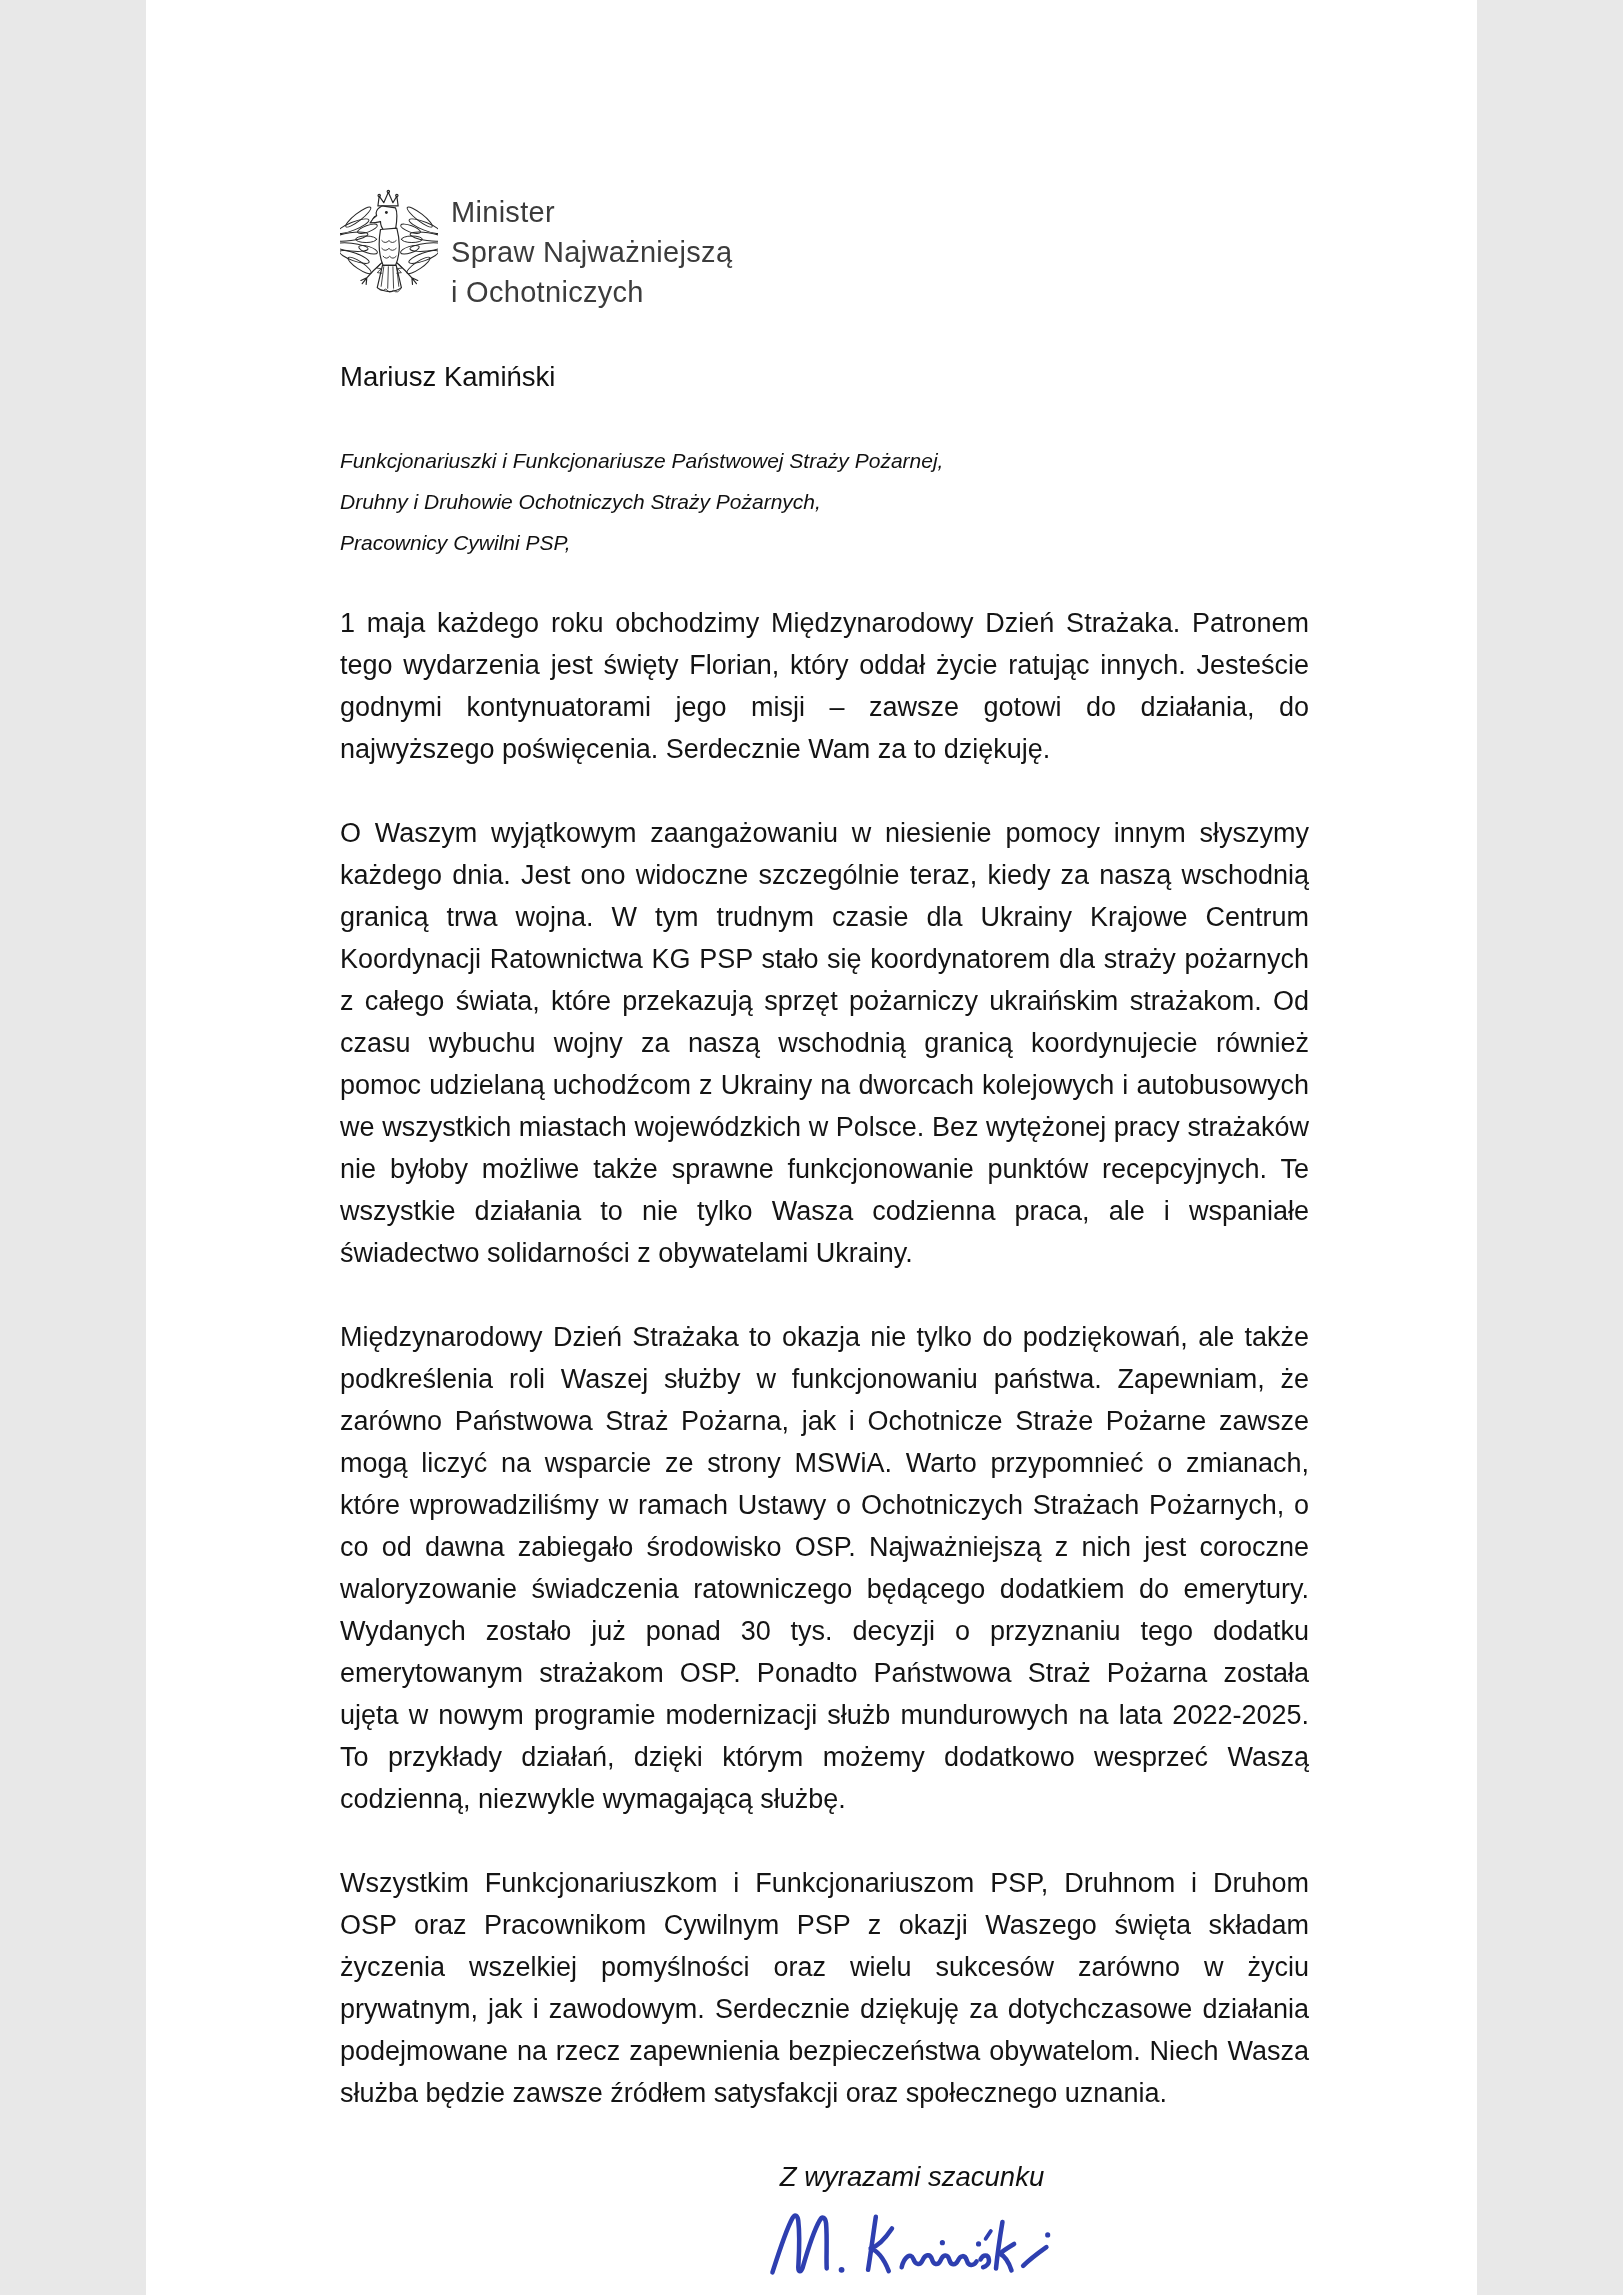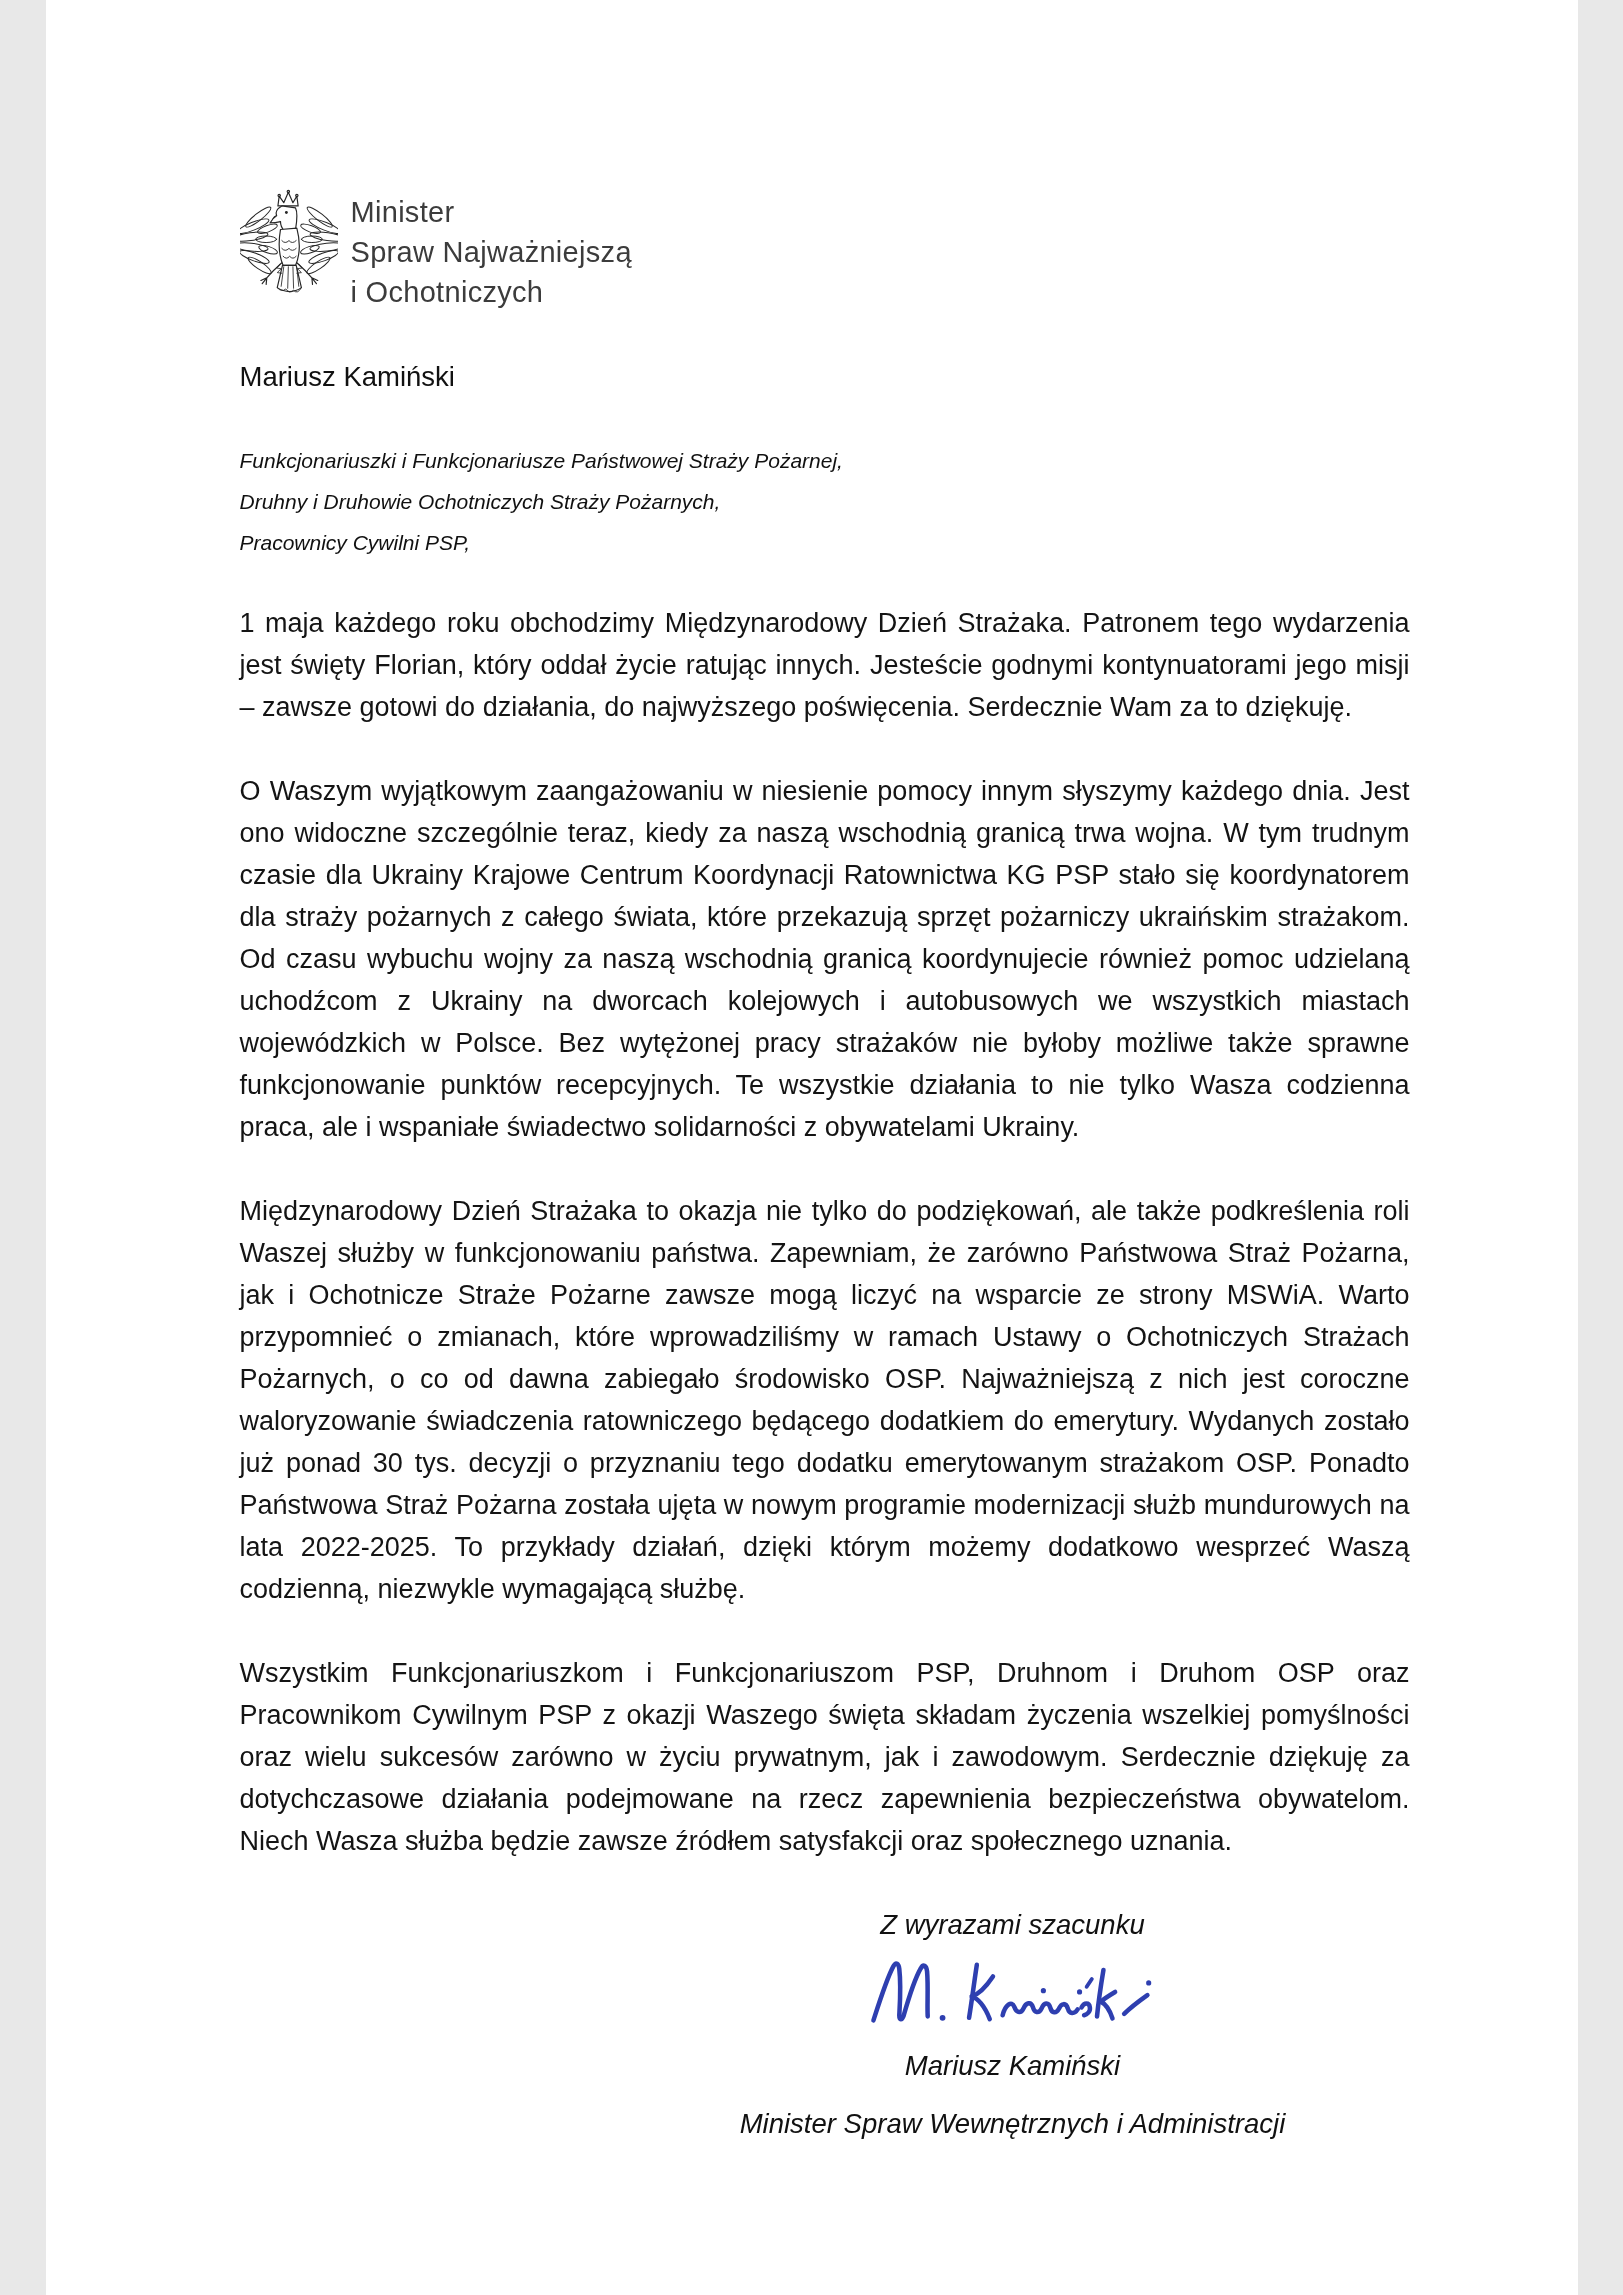--- a/index.html
+++ b/index.html
@@ -3,21 +3,21 @@
 <meta charset="utf-8">
 <title>Letter</title>
 <style>
   html, body {
     margin: 0;
     padding: 0;
     background: #e8e8e8;
   }
   .page {
     position: relative;
-    width: 1532px;
+    width: 1331px;
     height: 2295px;
     margin: 0 auto;
     background: #ffffff;
     box-sizing: border-box;
     padding: 188px 168px 79px 194px;
     font-family: "Liberation Sans", sans-serif;
     color: #151515;
     overflow: hidden;
   }
 

